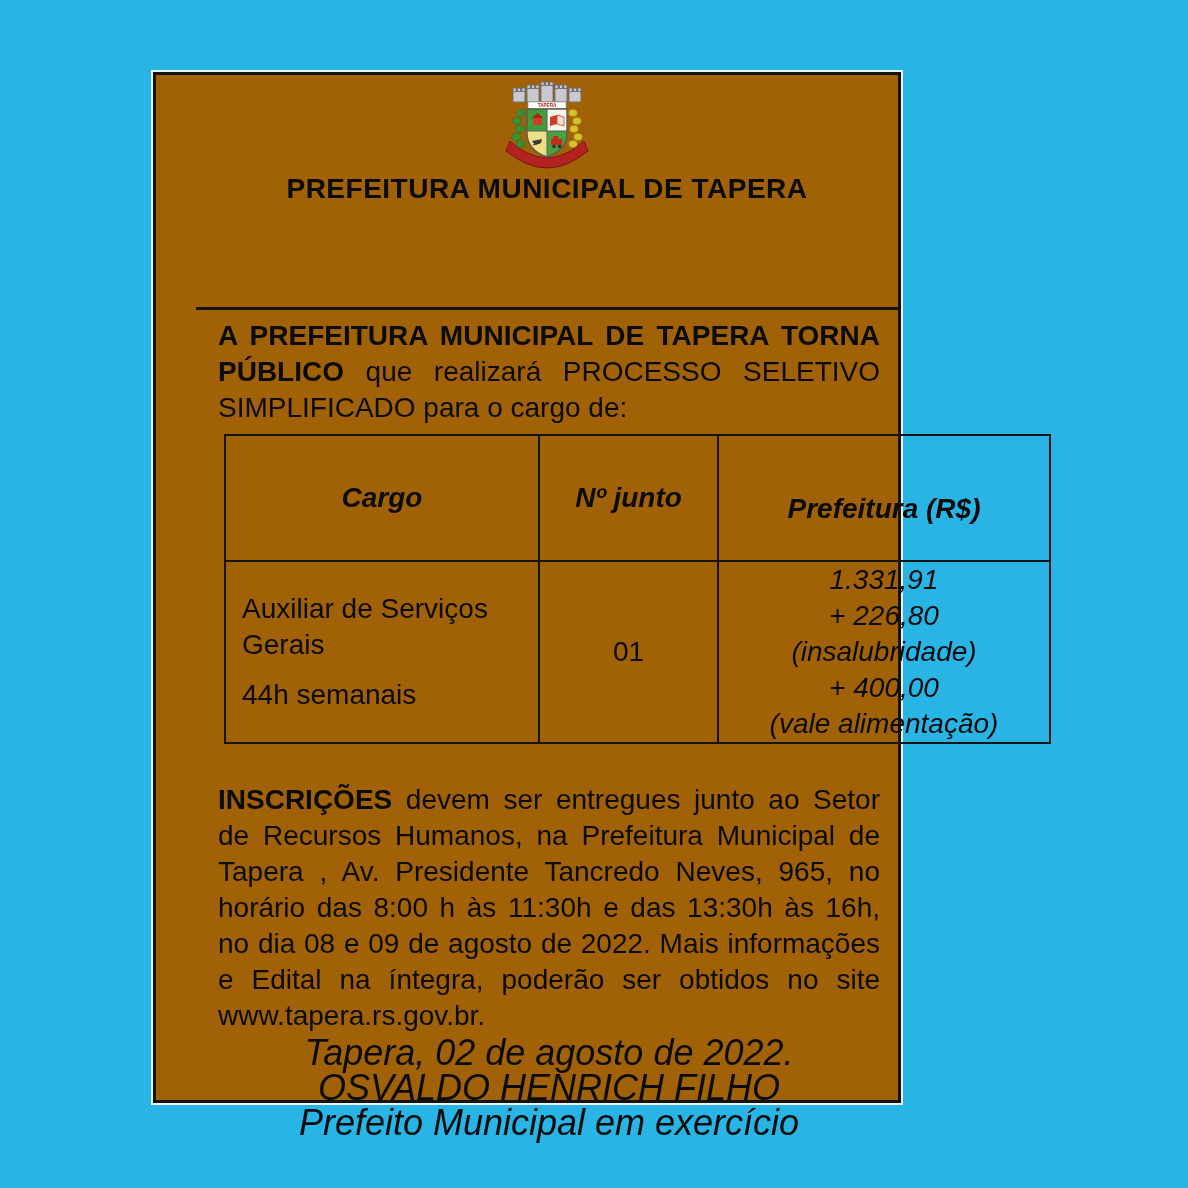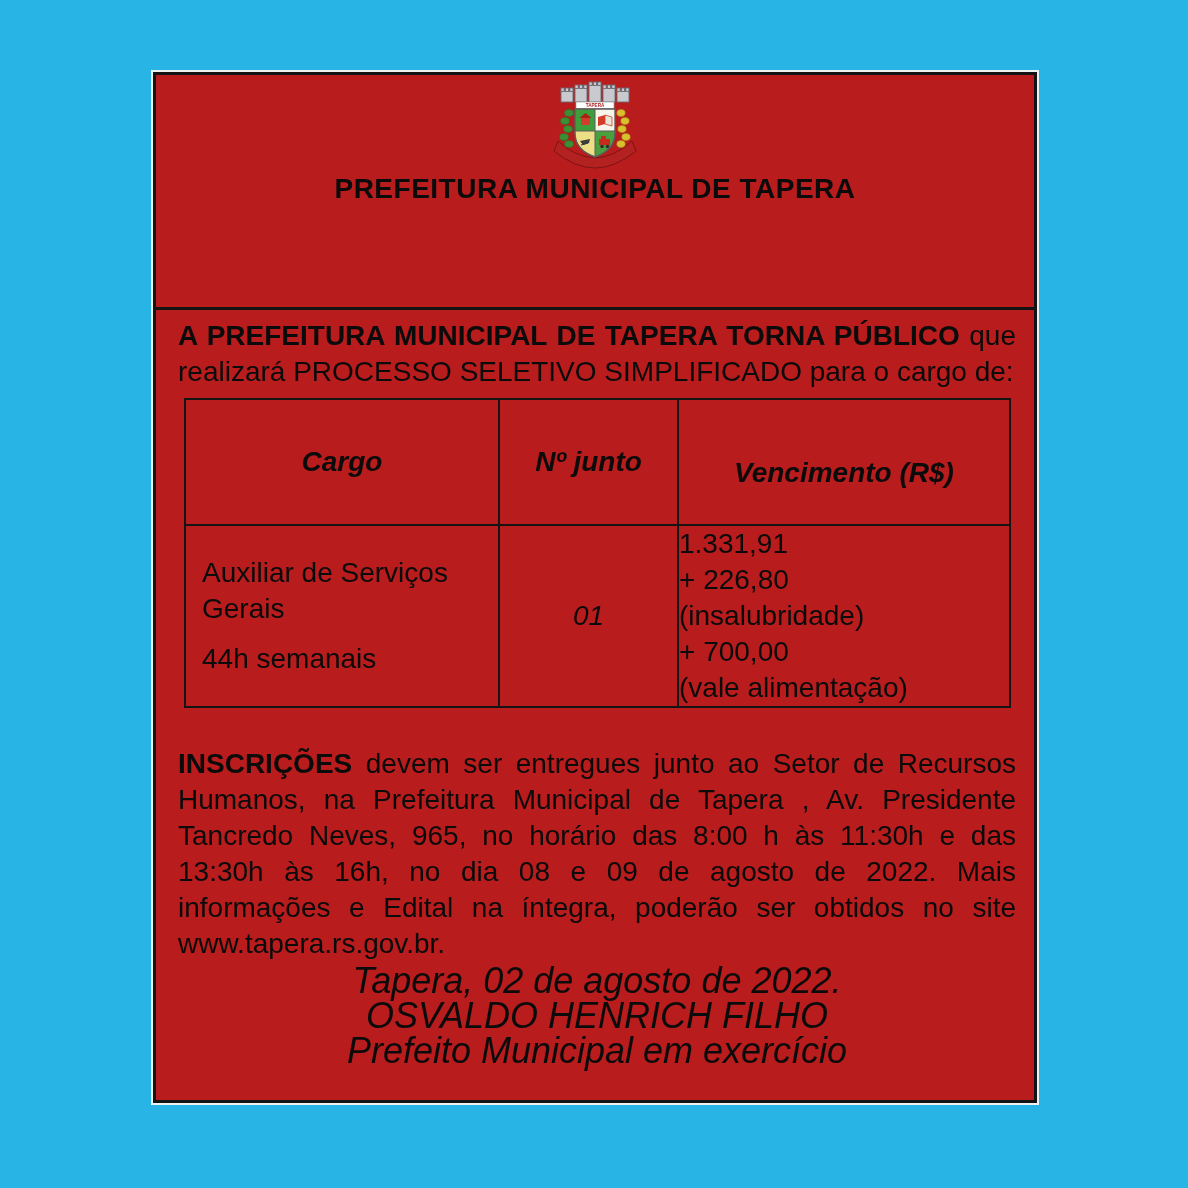--- a/index.html
+++ b/index.html
@@ -8,25 +8,26 @@
     background: #28b5e6;
     font-family: "Liberation Sans", sans-serif;
     color: #0b0b0b;
     position: relative;
     overflow: hidden;
   }
   .document {
     position: absolute;
     left: 153px;
     top: 72px;
-    width: 884px;
+    width: 748px;
     height: 1031px;
-    background: #b91c1c;
+    background: #a16207;
     border: 3px solid #141414;
     box-shadow: 0 0 0 2px #eef2f3;
+    padding-left: 40px;
   }
   
   .doc-header {
     text-align: center;
     border-bottom: 3px solid #141414;
     padding-top: 4px;
     height: 235px;
   }
   .crest-wrap {
     height: 90px;
@@ -78,25 +79,25 @@
     text-align: left;
     padding-left: 16px;
     padding-right: 8px;
     font-style: normal;
     vertical-align: middle;
     line-height: 36px;
   }
   td.cargo-cell .cargo-hours { margin-top: 14px; }
   td.vagas-cell {
     text-align: center;
+    vertical-align: middle;
+  }
+  td.venc-cell {
+    text-align: center;
     font-style: italic;
-    vertical-align: middle;
-  }
-  td.venc-cell {
-    text-align: left;
     vertical-align: middle;
     line-height: 36px;
   }
   td.venc-cell .venc-line { display: block; }
   
   .inscricoes { margin-top: 38px; }
   .signature {
     text-align: center;
     font-style: italic;
     font-size: 36px;
@@ -193,33 +194,33 @@
     <table class="vacancy-table">
       <colgroup>
         <col class="col-cargo">
           <col class="col-vagas">
           <col class="col-venc">
       </colgroup>
       <tbody>
           <tr>
         <th class="head-cell"><span>Cargo</span></th>
         <th class="head-cell"><span>Nº junto</span></th>
-        <th class="head-cell"><span class="shift-down">Vencimento (R$)</span></th>
+        <th class="head-cell"><span class="shift-down">Prefeitura (R$)</span></th>
       </tr>
       <tr class="body-row">
         <td class="cargo-cell">
           <div>Auxiliar de Serviços Gerais</div>
           <div class="cargo-hours">44h semanais</div>
         </td>
         <td class="vagas-cell">01</td>
         <td class="venc-cell">
           <span class="venc-line">1.331,91</span>
           <span class="venc-line">+ 226,80</span>
           <span class="venc-line">(insalubridade)</span>
-          <span class="venc-line">+ 700,00</span>
+          <span class="venc-line">+ 400,00</span>
           <span class="venc-line">(vale alimentação)</span>
         </td>
       </tr>
     </tbody>
       </table>
 
     <p class="para inscricoes"><span class="lead-bold">INSCRIÇÕES</span><span> devem ser entregues junto ao Setor de Recursos Humanos, na Prefeitura Municipal de Tapera , Av. Presidente Tancredo Neves, 965, no horário das 8:00 h às 11:30h e das 13:30h às 16h, no dia 08 e 09 de agosto de 2022. Mais informações e Edital na íntegra, poderão ser obtidos no site www.tapera.rs.gov.br.</span></p>
 
     <div class="signature">
       <div>Tapera, 02 de agosto de 2022.</div>

